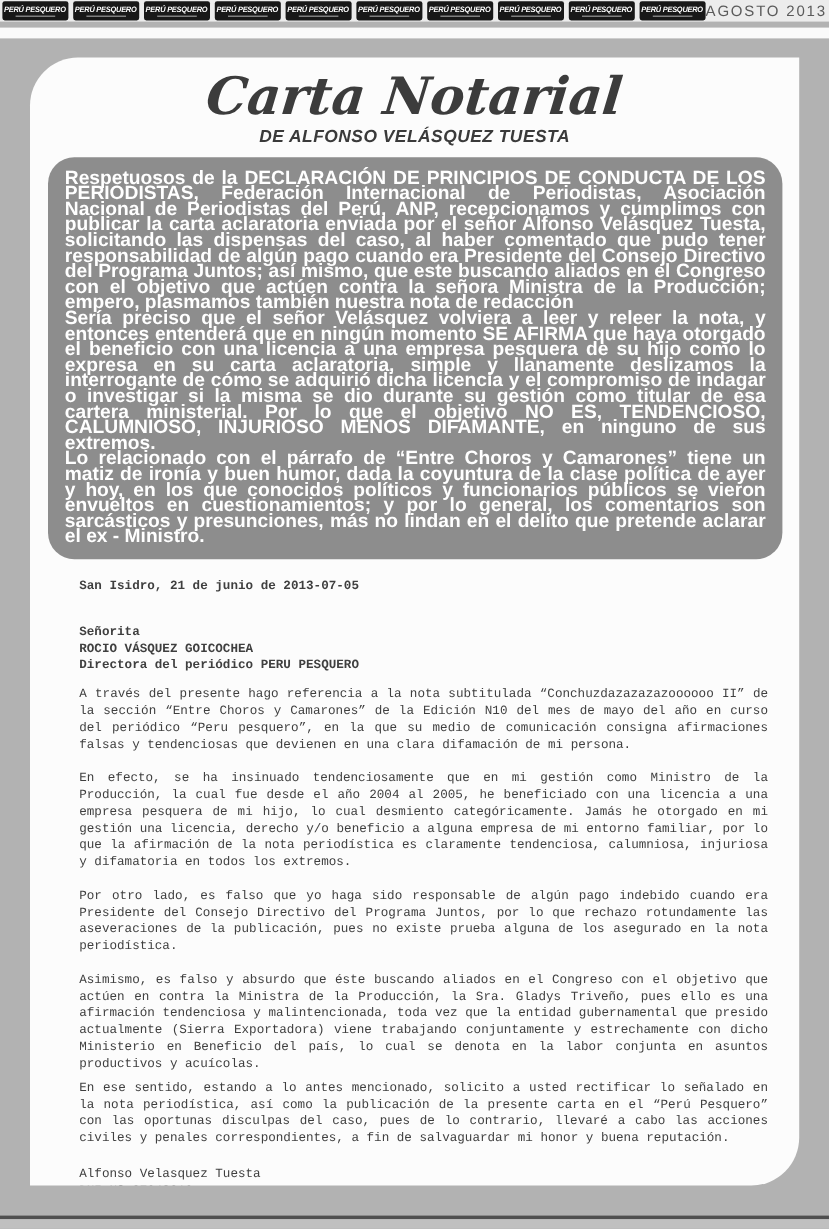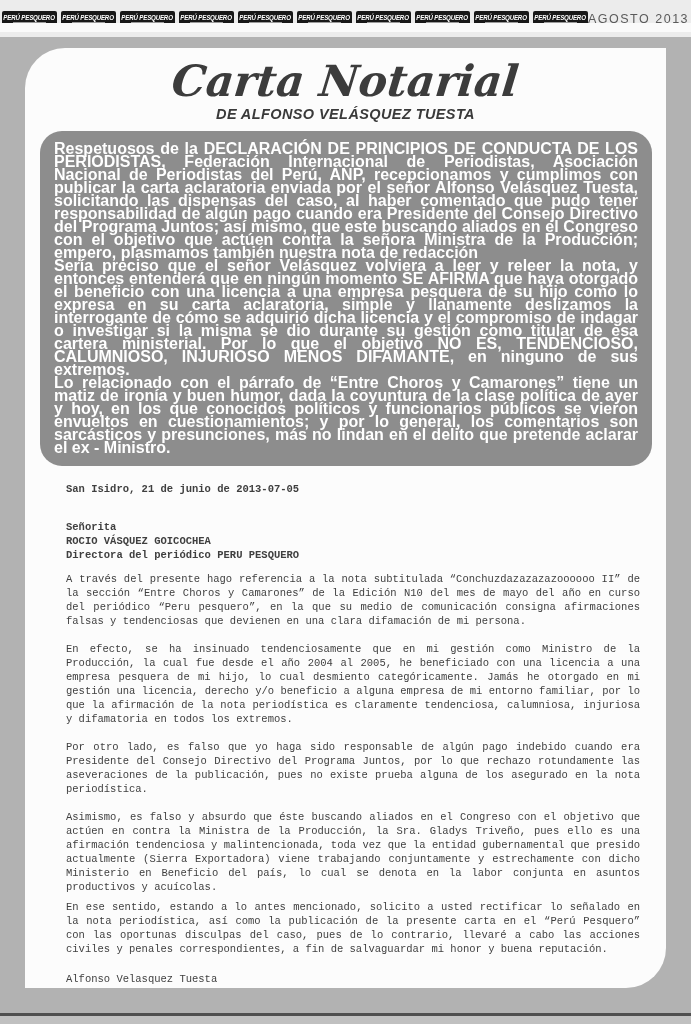--- a/index.html
+++ b/index.html
@@ -7,21 +7,21 @@
   body {
     width: 691px; height: 1024px;
     position: relative;
     font-family: "Liberation Sans", sans-serif;
     background: #b2b2b2;
     overflow: hidden;
   }
 
   
   .topbar {
-    position: absolute; top: 0; left: 0; width: 691px; height: 37px;
+    position: absolute; top: 0; left: 0; width: 691px; height: 18px;
     background: #ececec;
     display: flex; align-items: center;
     padding: 0 8px 0 2px;
     z-index: 3;
   }
   .white-band {
     position: absolute; top: 23px; left: 0; width: 691px; height: 9px;
     background: #fafafa; z-index: 3;
   }
   .logo-strip { display: flex; gap: 4px; flex: 0 0 auto; }

